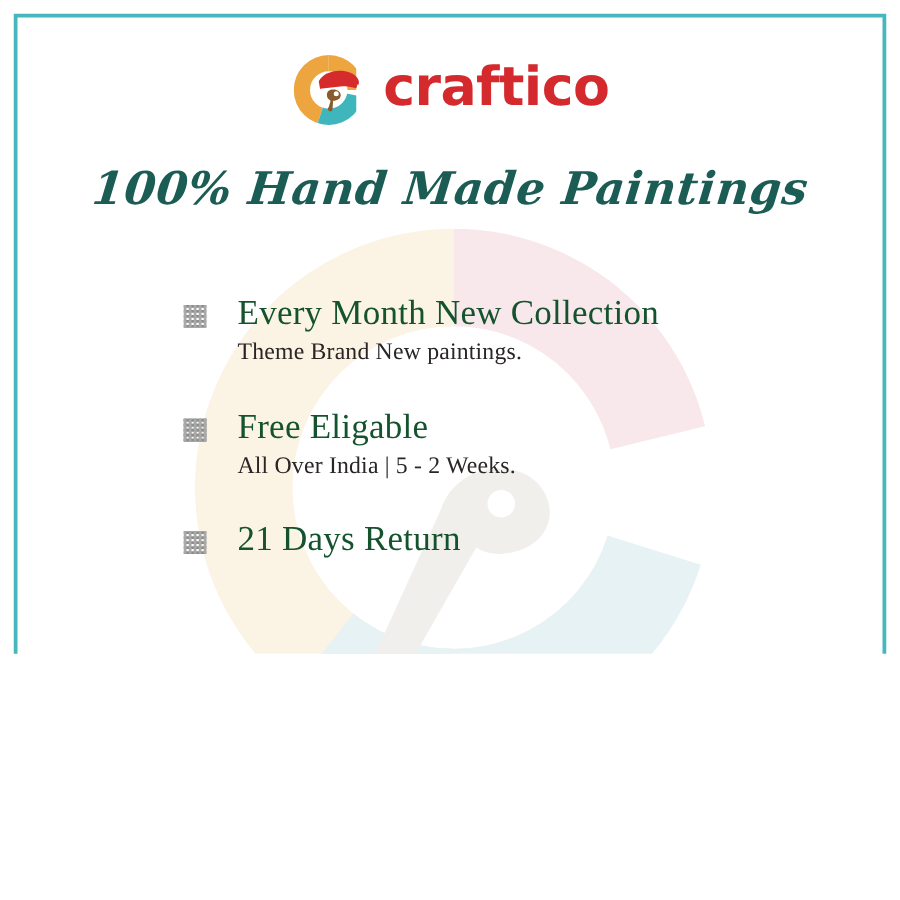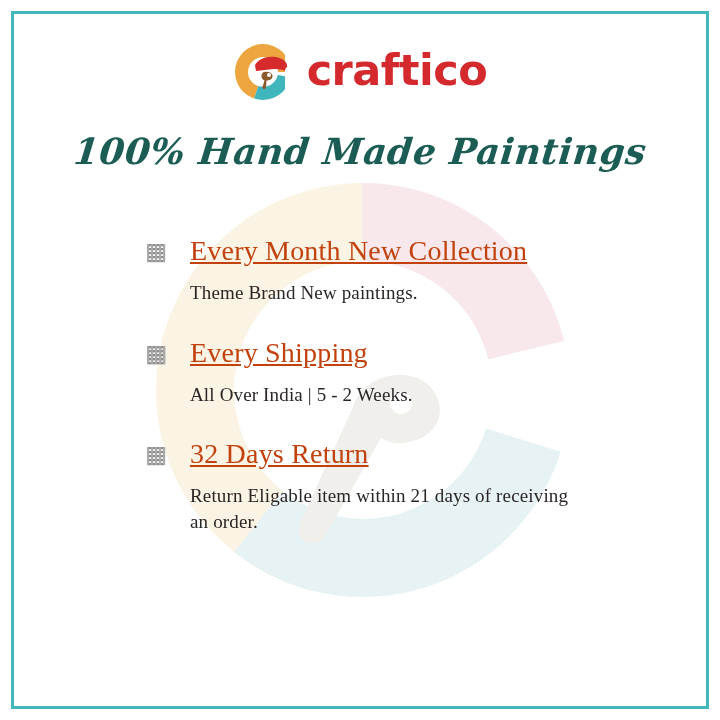--- a/index.html
+++ b/index.html
@@ -8,21 +8,21 @@
     width: 720px;
     height: 720px;
     background: #ffffff;
     font-family: "Liberation Serif", serif;
     overflow: hidden;
   }
 
   #poster {
     position: relative;
     width: 720px;
-    height: 720px;
+    height: 523px;
     background: #ffffff;
     overflow: hidden;
   }
 
   
   .frame {
     position: absolute;
     left: 11px;
     top: 11px;
     width: 698px;
@@ -116,33 +116,32 @@
     width: 20px;
     height: 20px;
     overflow: hidden;
   }
   .bullet svg { display: block; width: 20px; height: 20px; }
 
   .feature-title {
     font-family: "Liberation Serif", serif;
     font-size: 28px;
     font-weight: normal;
-    color: #c2410c;
+    color: #14532d;
     line-height: 1.18;
     letter-spacing: 0.2px;
     white-space: nowrap;
-    text-decoration: underline;
   }
   .feature-sub {
     font-family: "Liberation Serif", serif;
     font-size: 19px;
     color: #2b2626;
     line-height: 1.35;
     letter-spacing: 0.15px;
-    margin-top: 13px;
+    margin-top: 2px;
     max-width: 380px;
   }
 </style>
 </head>
 <body>
 
 <div id="poster">
 
   <div class="watermark">
     <svg viewBox="0 0 430 430" xmlns="http://www.w3.org/2000/svg" aria-hidden="true">
@@ -259,21 +258,21 @@
           </g>
           <g fill="#a9a9a9">
             <rect x="1" y="1" width="2.2" height="18"></rect>
             <rect x="5" y="1" width="2.2" height="18"></rect>
             <rect x="9" y="1" width="2.2" height="18"></rect>
             <rect x="13" y="1" width="2.2" height="18"></rect>
             <rect x="17" y="1" width="2.2" height="18"></rect>
           </g>
         </svg>
       </span>
-      <div class="feature-title">Every Shipping</div>
+      <div class="feature-title">Free Eligable</div>
       <div class="feature-sub">All Over India | 5 - 2 Weeks.</div>
     </div>
 
     <div class="feature">
       <span class="bullet">
         <svg viewBox="0 0 20 20" xmlns="http://www.w3.org/2000/svg" aria-hidden="true">
           <g fill="#8b8b8b">
             <rect x="1" y="1" width="18" height="2.2"></rect>
             <rect x="1" y="5" width="18" height="2.2"></rect>
             <rect x="1" y="9" width="18" height="2.2"></rect>
@@ -282,21 +281,20 @@
           </g>
           <g fill="#a9a9a9">
             <rect x="1" y="1" width="2.2" height="18"></rect>
             <rect x="5" y="1" width="2.2" height="18"></rect>
             <rect x="9" y="1" width="2.2" height="18"></rect>
             <rect x="13" y="1" width="2.2" height="18"></rect>
             <rect x="17" y="1" width="2.2" height="18"></rect>
           </g>
         </svg>
       </span>
-      <div class="feature-title">32 Days Return</div>
-      <div class="feature-sub">Return Eligable item within 21 days of receiving an order.</div>
+      <div class="feature-title">21 Days Return</div>
     </div>
 
   </div>
 
   <div class="frame"></div>
 
 </div>
 
 </body></html>

